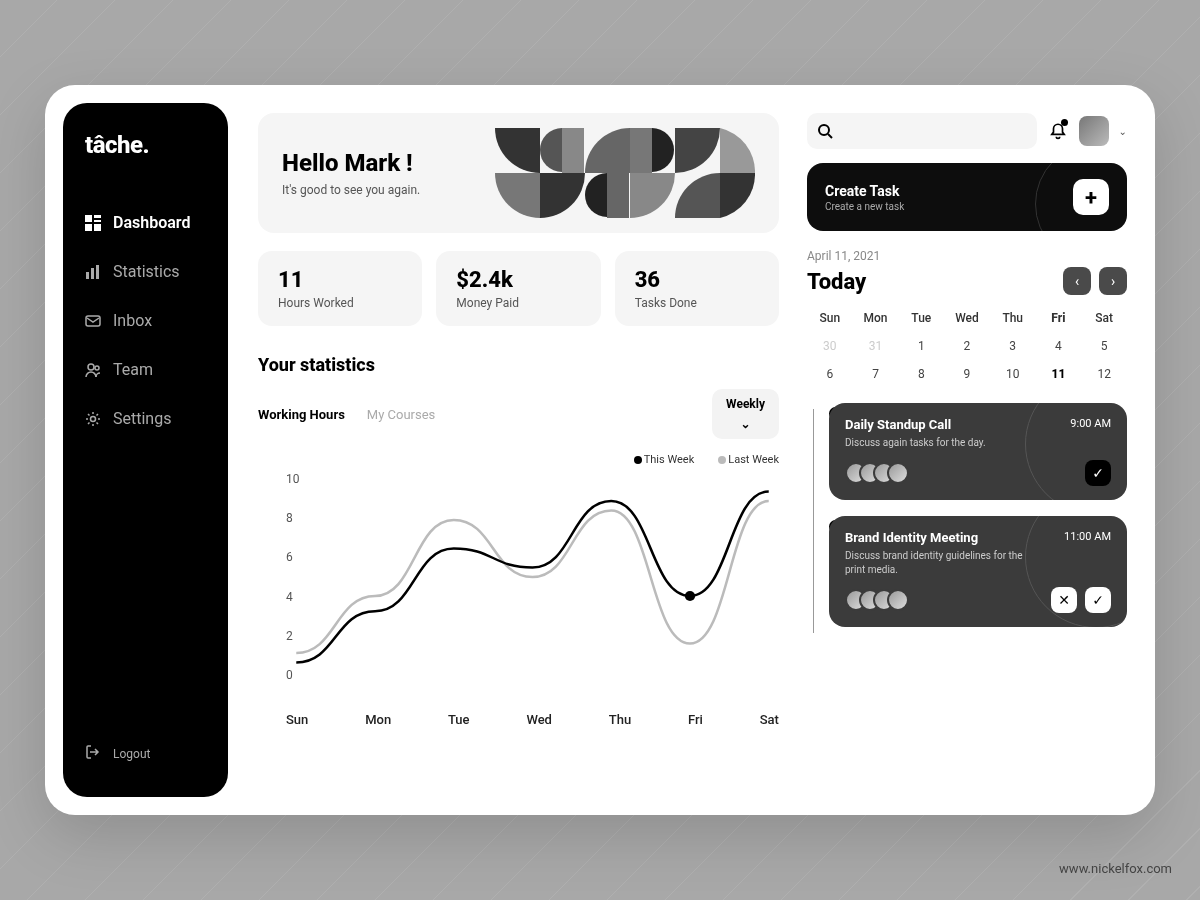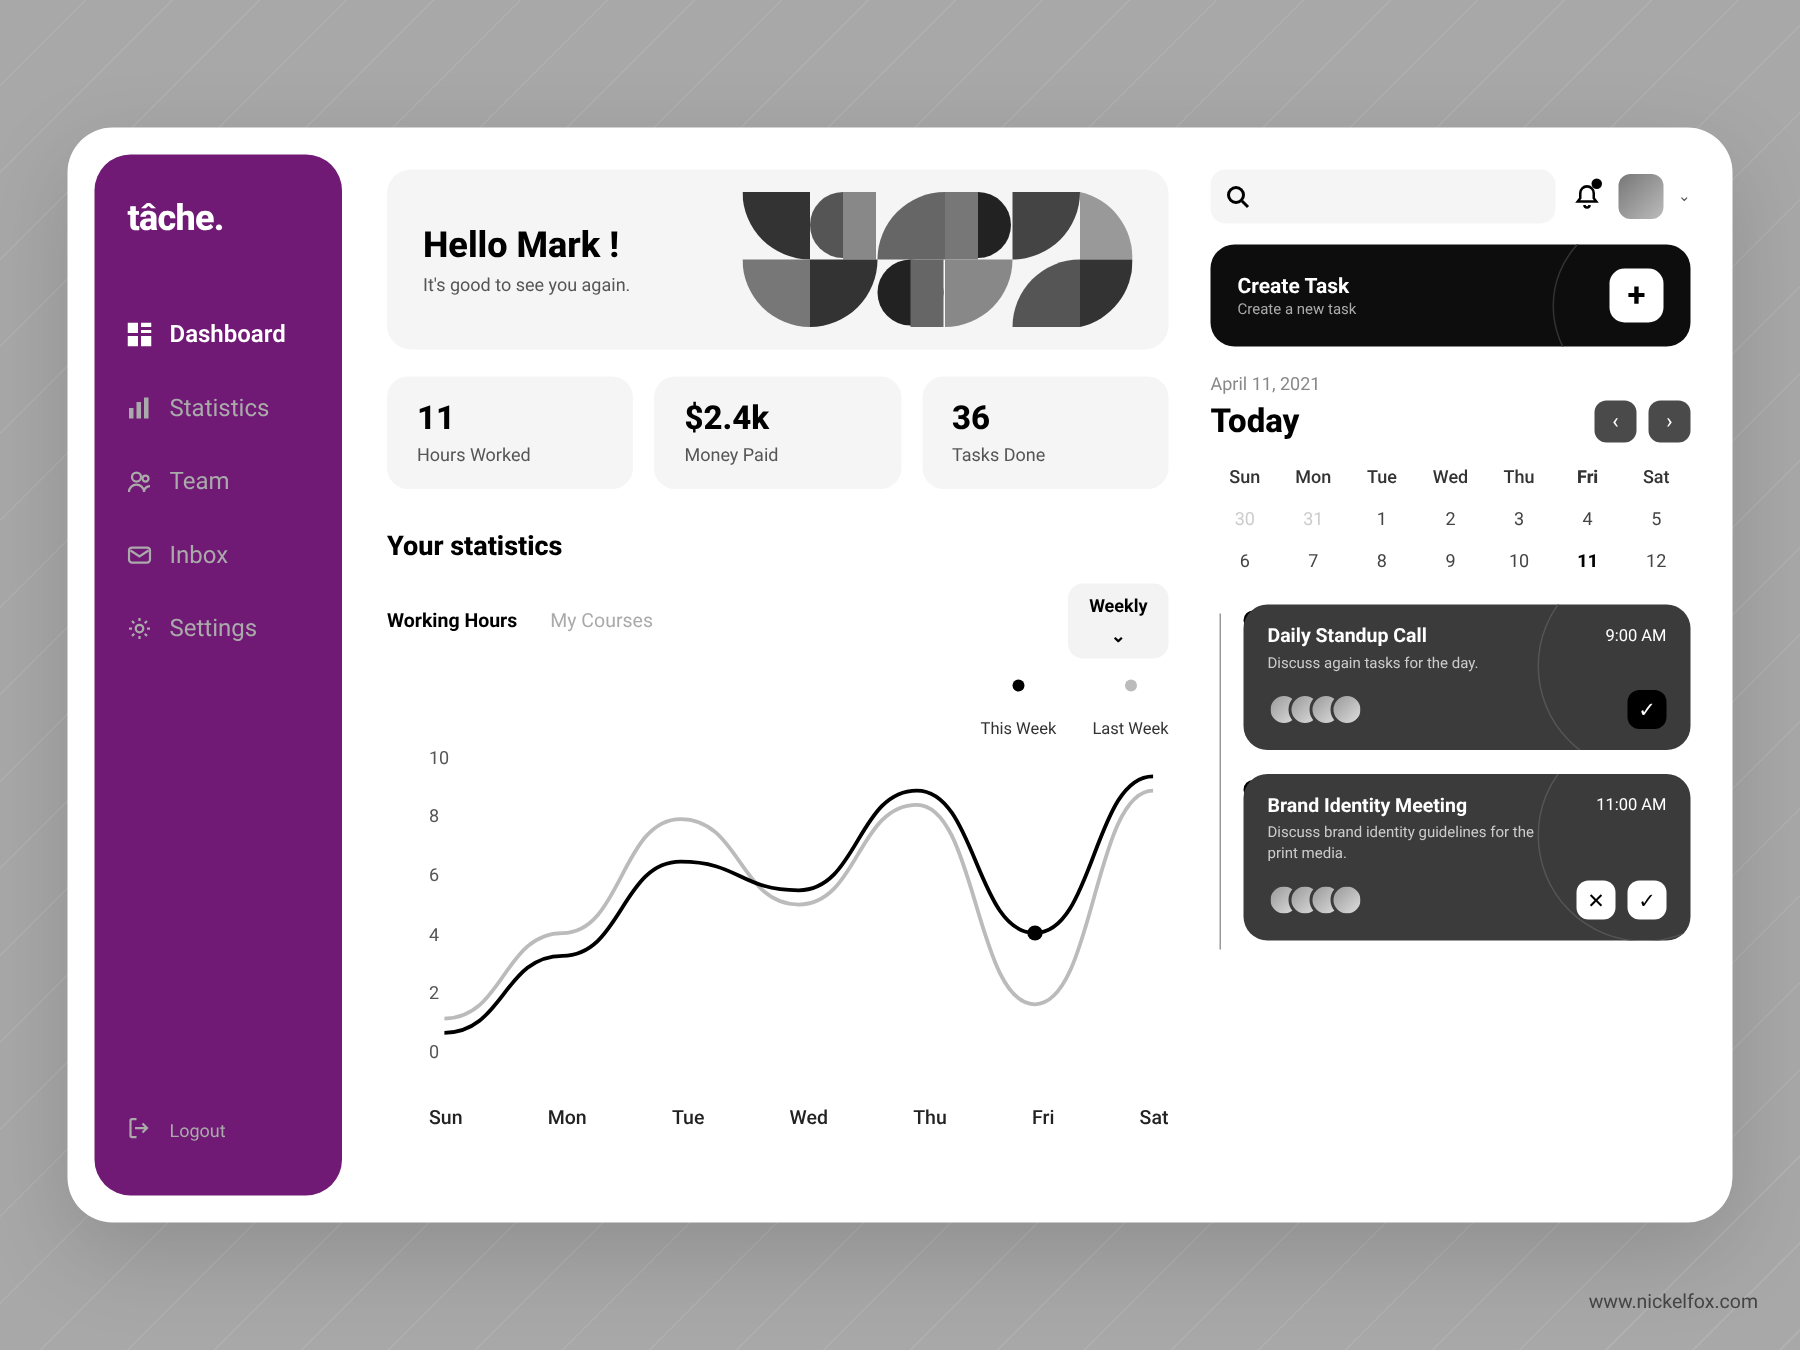--- a/index.html
+++ b/index.html
@@ -19,21 +19,21 @@
     width: 1110px; height: 730px;
     background: #fff;
     border-radius: 30px;
     display: flex;
     overflow: hidden;
     box-shadow: 0 20px 60px rgba(0,0,0,0.15);
   }
   
   .sidebar {
     width: 165px;
-    background: #701a75;
+    background: #000000;
     border-radius: 24px;
     margin: 18px 0 18px 18px;
     color: #fff;
     display: flex; flex-direction: column;
     padding: 28px 0 20px;
   }
   .logo {
     font-size: 24px; font-weight: 800;
     padding: 0 22px 40px;
     letter-spacing: -0.5px;
@@ -89,21 +89,21 @@
   .tabs { display: flex; gap: 22px; font-size: 13px; }
   .tab { color: #aaa; cursor: pointer; }
   .tab.active { color: #000; font-weight: 700; }
   .period-select {
     background: #f3f3f3; border-radius: 10px; padding: 8px 14px;
     font-size: 12px; font-weight: 700; display: flex; align-items: center; gap: 6px;
     cursor: pointer;
     flex-direction: column;
   }
   .legend { display: flex; gap: 24px; justify-content: flex-end; margin-top: 14px; font-size: 11px; color: #333; }
-  .legend .item { display: flex; align-items: center; gap: 18px; flex-direction: column; }
+  .legend .item { display: flex; align-items: center; gap: 2px; }
   .legend .dot { width: 8px; height: 8px; border-radius: 50%; }
   .legend .dot.dark { background: #000; }
   .legend .dot.light { background: #bbb; }
 
   .chart-wrap { margin-top: 6px; }
   .y-axis-labels {
     position: absolute;
     display: flex; flex-direction: column; justify-content: space-between;
     height: 210px; font-size: 12px; color: #555;
   }
@@ -221,36 +221,36 @@
               <rect x="1" y="8" width="3" height="7"></rect>
               <rect x="6" y="4" width="3" height="11"></rect>
               <rect x="11" y="1" width="3" height="14"></rect>
             </svg>
         </span>
         <span>Statistics</span>
       </div>
       <div class="nav-item">
         <span class="ico">
           <svg viewBox="0 0 16 16" width="16" height="16" fill="none" stroke="currentColor" stroke-width="1.5">
+              <rect x="1" y="3" width="14" height="10" rx="2"></rect>
+              <path d="M2 5l6 4 6-4"></path>
+            </svg>
+        </span>
+        <span>Inbox</span>
+      </div>
+      <div class="nav-item">
+        <span class="ico">
+          <svg viewBox="0 0 16 16" width="16" height="16" fill="none" stroke="currentColor" stroke-width="1.5">
               <circle cx="6" cy="5" r="3"></circle>
               <path d="M1 15c0-3 2.5-5 5-5s5 2 5 5"></path>
               <circle cx="12" cy="6" r="2"></circle>
               <path d="M11 15c0-2 1.5-4 4-4"></path>
             </svg>
         </span>
         <span>Team</span>
-      </div>
-      <div class="nav-item">
-        <span class="ico">
-          <svg viewBox="0 0 16 16" width="16" height="16" fill="none" stroke="currentColor" stroke-width="1.5">
-              <rect x="1" y="3" width="14" height="10" rx="2"></rect>
-              <path d="M2 5l6 4 6-4"></path>
-            </svg>
-        </span>
-        <span>Inbox</span>
       </div>
       <div class="nav-item">
         <span class="ico">
           <svg viewBox="0 0 16 16" width="16" height="16" fill="none" stroke="currentColor" stroke-width="1.5">
               <circle cx="8" cy="8" r="2.5"></circle>
               <path d="M8 1v2M8 13v2M1 8h2M13 8h2M3 3l1.5 1.5M11.5 11.5L13 13M13 3l-1.5 1.5M4.5 11.5L3 13"></path>
             </svg>
         </span>
         <span>Settings</span>
       </div>

